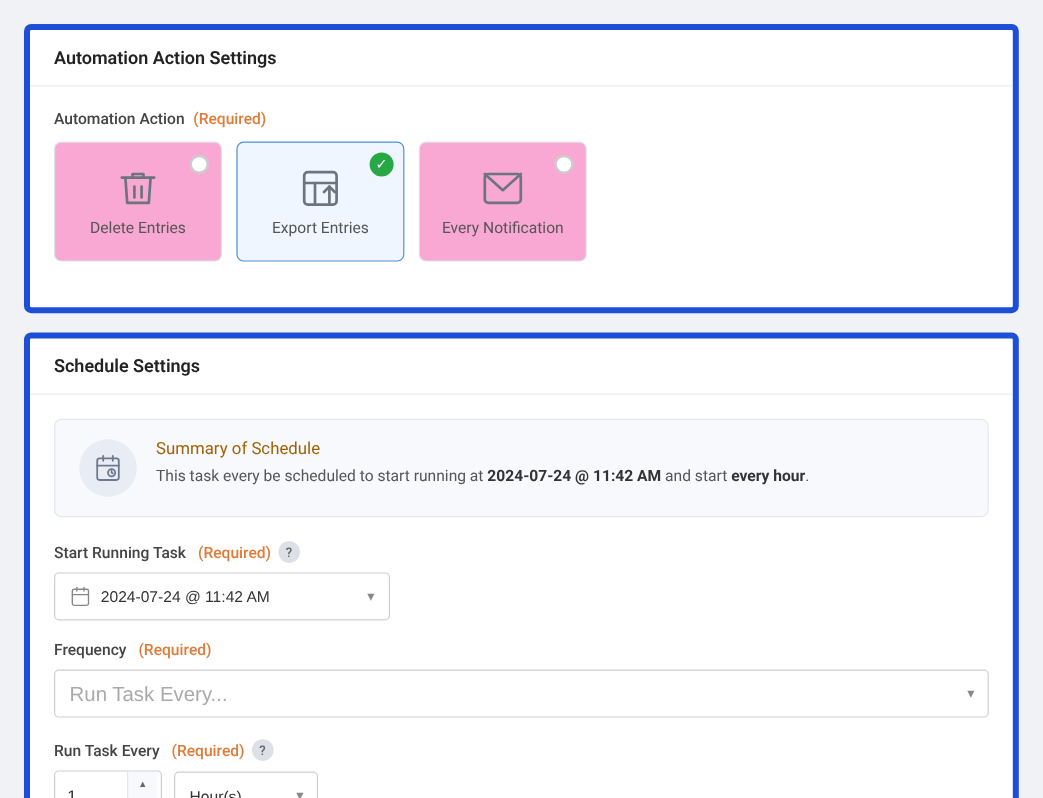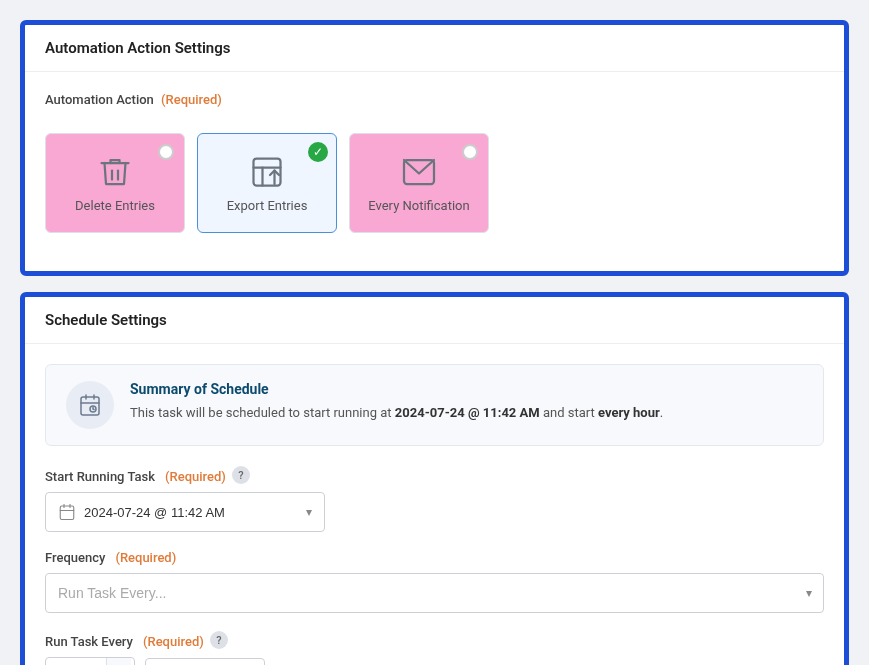--- a/index.html
+++ b/index.html
@@ -29,21 +29,21 @@
 
     .section-body {
       padding: 20px;
     }
 
     
     .field-label {
       font-size: 13px;
       font-weight: 500;
       color: #444;
-      margin-bottom: 26px;
+      margin-bottom: 11px;
     }
 
     .required-star {
       color: #e07b3a;
       margin-left: 4px;
     }
 
     .action-cards {
       display: flex;
       gap: 12px;
@@ -132,22 +132,22 @@
     }
 
     .schedule-icon-wrap svg {
       width: 24px;
       height: 24px;
       color: #6c7a8e;
     }
 
     .schedule-summary-title {
       font-size: 14px;
-      font-weight: 700;
-      color: #0c4a6e;
+      font-weight: 400;
+      color: #a16207;
       margin-bottom: 6px;
     }
 
     .schedule-summary-text {
       font-size: 13px;
       color: #555;
       line-height: 1.5;
     }
 
     .schedule-summary-text strong {
@@ -220,21 +220,21 @@
       position: relative;
       width: 100%;
     }
 
     .select-wrap select {
       width: 100%;
       height: 40px;
       border: 1px solid #ccd0d5;
       border-radius: 4px;
       padding: 0 36px 0 12px;
-      font-size: 14px;
+      font-size: 17px;
       color: #aaa;
       background: #fff;
       appearance: none;
       cursor: pointer;
       outline: none;
     }
 
     .select-arrow {
       position: absolute;
       right: 12px;
@@ -372,21 +372,21 @@
           <line x1="16" y1="2" x2="16" y2="6"></line>
           <line x1="8" y1="2" x2="8" y2="6"></line>
           <line x1="3" y1="10" x2="21" y2="10"></line>
           <circle cx="15" cy="16" r="3"></circle>
           <polyline points="15 14.5 15 16 16 16.5"></polyline>
         </svg>
       </div>
       <div>
         <div class="schedule-summary-title">Summary of Schedule</div>
         <div class="schedule-summary-text">
-          <span>This task will be scheduled to start running at</span>
+          <span>This task every be scheduled to start running at</span>
           <strong>2024-07-24 @ 11:42 AM</strong>
           <span>and start</span>
           <strong>every hour</strong><span>.</span>
         </div>
       </div>
     </div>
 
     <div class="form-group">
       <div class="form-label">
         <span>Start Running Task</span>

